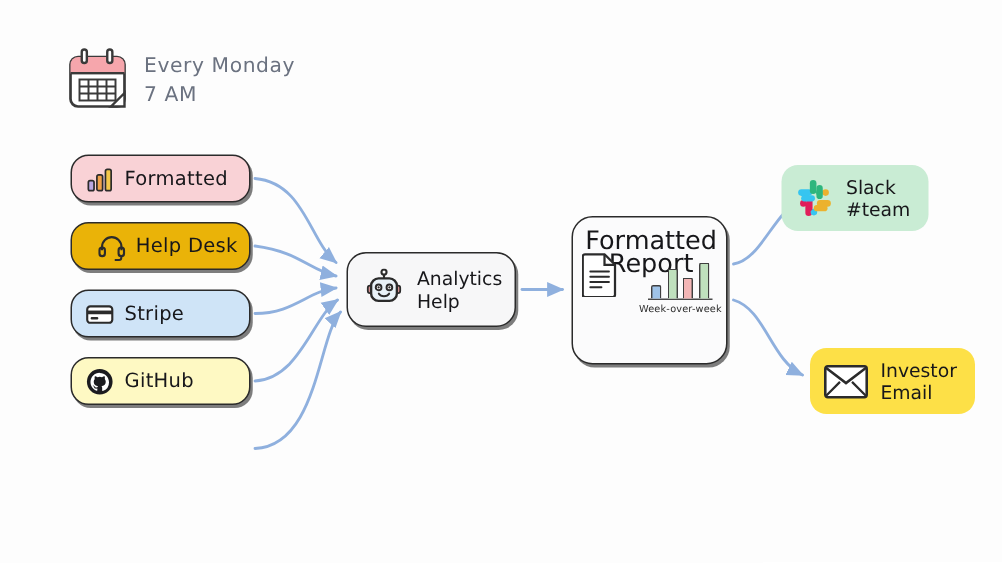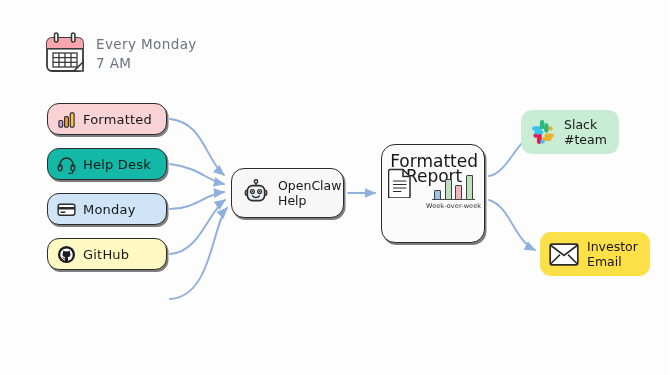--- a/index.html
+++ b/index.html
@@ -198,37 +198,37 @@
 
   <div class="node src" id="node-analytics" style="background: rgb(249, 210, 214);">
     <svg class="ico" viewBox="0 0 20 20">
       <rect x="2" y="11" width="4" height="7" rx="1.2" fill="#b9a6e0" stroke="#2b2b2b" stroke-width="1.2"></rect>
       <rect x="8" y="7" width="4" height="11" rx="1.2" fill="#f0a24a" stroke="#2b2b2b" stroke-width="1.2"></rect>
       <rect x="14" y="3" width="4" height="15" rx="1.2" fill="#f5c84a" stroke="#2b2b2b" stroke-width="1.2"></rect>
     </svg>
     <span class="label">Formatted</span>
   </div>
 
-  <div class="node src" id="node-helpdesk" style="background: #14b8a6;">
+  <div class="node src" id="node-helpdesk" style="background: #eab308; justify-content: center;">
     <svg class="ico" viewBox="0 0 20 20">
       <path d="M3.2,12.5 V10 a6.8,6.8 0 0 1 13.6,0 v2.5" fill="none" stroke="#2b2b2b" stroke-width="1.5"></path>
       <rect x="1.4" y="10.6" width="3.8" height="6" rx="1.8" fill="none" stroke="#2b2b2b" stroke-width="1.5"></rect>
       <rect x="14.8" y="10.6" width="3.8" height="6" rx="1.8" fill="none" stroke="#2b2b2b" stroke-width="1.5"></rect>
       <path d="M16.7,16.6 v1.1 a1.6,1.6 0 0 1 -1.6,1.6 h-3" fill="none" stroke="#2b2b2b" stroke-width="1.4"></path>
     </svg>
     <span class="label">Help Desk</span>
   </div>
 
   <div class="node src" id="node-stripe" style="background: rgb(207, 228, 247);">
     <svg class="ico" viewBox="0 0 20 20">
       <rect x="1.2" y="4.5" width="17.6" height="11.5" rx="2.2" fill="#ffffff" stroke="#2b2b2b" stroke-width="1.5"></rect>
       <rect x="1.2" y="7.4" width="17.6" height="2.6" fill="#2b2b2b"></rect>
       <rect x="3.6" y="12" width="5.4" height="1.7" rx="0.8" fill="#2b2b2b"></rect>
     </svg>
-    <span class="label">Monday</span>
+    <span class="label">Stripe</span>
   </div>
 
   <div class="node src" id="node-github" style="background: #fef9c3;">
     <svg class="ico" viewBox="0 0 20 20">
       <circle cx="10" cy="10" r="9" fill="#1b1b1f"></circle>
       <path d="M10 3.6c-3.6 0-6.5 2.9-6.5 6.5 0 2.9 1.9 5.3 4.4 6.2.3.1.4-.1.4-.3v-1.2c-1.8.4-2.2-.8-2.2-.8-.3-.8-.7-1-.7-1-.6-.4 0-.4 0-.4.7 0 1 .7 1 .7.6 1 1.6.7 2 .6.1-.4.2-.7.4-.9-1.5-.2-3-.7-3-3.2 0-.7.3-1.3.7-1.8-.1-.2-.3-.9.1-1.9 0 0 .6-.2 1.8.7a6 6 0 0 1 3.2 0c1.2-.9 1.8-.7 1.8-.7.4 1 .2 1.7.1 1.9.4.5.7 1.1.7 1.8 0 2.5-1.5 3-3 3.2.2.2.5.6.5 1.3v1.9c0 .2.1.4.4.3a6.5 6.5 0 0 0 4.4-6.2c0-3.6-2.9-6.5-6.5-6.5z" fill="#ffffff"></path>
     </svg>
     <span class="label">GitHub</span>
   </div>
 
@@ -240,21 +240,21 @@
       <rect x="3.2" y="11.4" width="2.9" height="5" rx="1.4" fill="#e39a9a" stroke="#2b2b2b" stroke-width="1.2"></rect>
       <rect x="21.9" y="11.4" width="2.9" height="5" rx="1.4" fill="#e39a9a" stroke="#2b2b2b" stroke-width="1.2"></rect>
       <rect x="5.4" y="6.6" width="17.2" height="15" rx="5" fill="#e8f2f8" stroke="#2b2b2b" stroke-width="1.6"></rect>
       <circle cx="10.4" cy="12.6" r="1.9" fill="#ffffff" stroke="#2b2b2b" stroke-width="1.3"></circle>
       <circle cx="17.6" cy="12.6" r="1.9" fill="#ffffff" stroke="#2b2b2b" stroke-width="1.3"></circle>
       <circle cx="10.4" cy="12.6" r="0.75" fill="#2b2b2b"></circle>
       <circle cx="17.6" cy="12.6" r="0.75" fill="#2b2b2b"></circle>
       <path d="M10.6,16.8 a3.8,3 0 0 0 6.8,0" fill="none" stroke="#2b2b2b" stroke-width="1.4" stroke-linecap="round"></path>
     </svg>
     <div>
-      <div class="agent-label">OpenClaw</div>
+      <div class="agent-label">Analytics</div>
       <div class="agent-label">Help</div>
     </div>
   </div>
 
   <div class="node" id="node-report" style="background: rgb(251, 251, 252);">
     <div class="rep-title">
       <div>Formatted</div>
       <div>Report</div>
     </div>
     <div class="rep-body">

